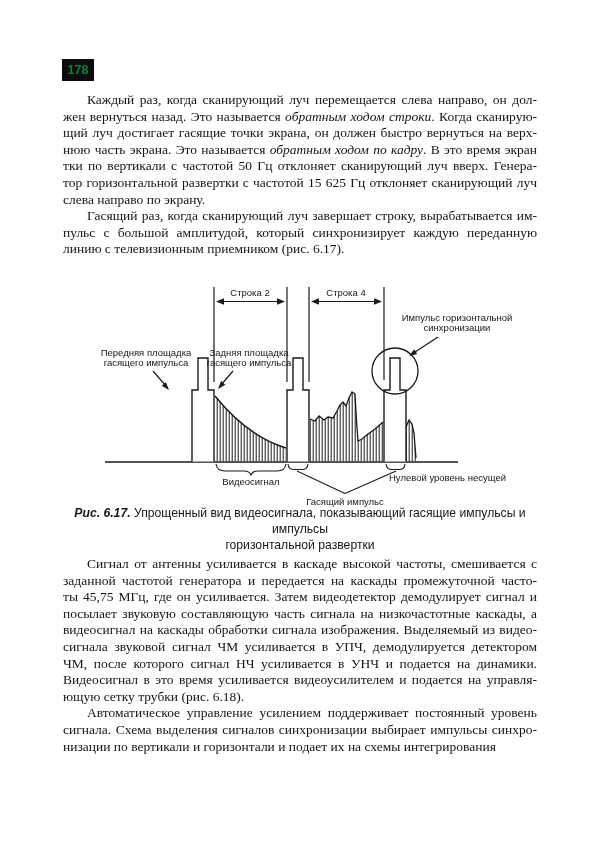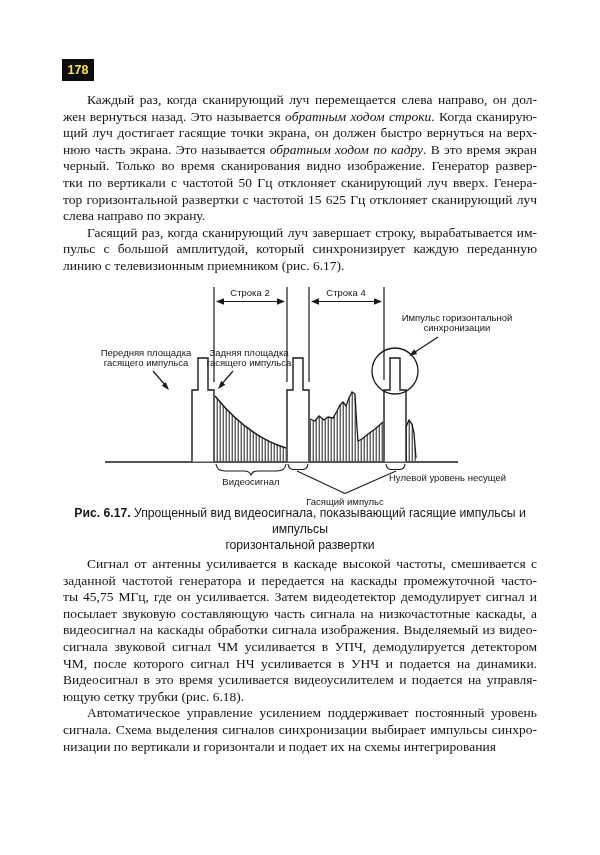--- a/index.html
+++ b/index.html
@@ -3,21 +3,21 @@
 <meta charset="utf-8">
 <style>
   html,body{margin:0;padding:0;background:#ffffff;}
   .page{
     position:relative;width:600px;height:855px;background:#ffffff;overflow:hidden;
     font-family:"Liberation Serif", serif;color:#141414;
   }
   
   .header{position:absolute;top:59px;left:62px;display:flex;align-items:center;}
   .pagenum-box{
-    width:32px;height:22px;background:#0d0d0d;color:#fde047;
+    width:32px;height:22px;background:#0d0d0d;color:#15803d;
     display:flex;align-items:center;justify-content:center;
     font-family:"Liberation Sans", sans-serif;font-weight:bold;font-size:12.5px;
   }
   .chapter-title{
     margin-left:11px;font-family:"Liberation Sans", sans-serif;
     font-weight:bold;font-size:12.2px;color:#111;letter-spacing:0.1px;white-space:nowrap;
   }
   
   .textblock{position:absolute;left:63px;width:474px;}
   .tb-top{top:92px;}
@@ -32,41 +32,40 @@
   .bodyline.last{text-align-last:left;}
   
   .fig-svg{position:absolute;left:60px;top:280px;width:480px;height:232px;}
   .fig-svg text{
     font-family:"Liberation Sans", sans-serif;font-size:9.5px;fill:#161616;
   }
   .caption{
     position:absolute;left:60px;top:506px;width:480px;text-align:center;
     font-family:"Liberation Sans", sans-serif;font-size:12.2px;line-height:15.8px;color:#161616;
   }
-  .caption b{font-weight:bold;}
+  .caption b{font-weight:bold;font-style:italic;}
   svg .stroke{stroke:#1a1a1a;fill:none;}
 </style>
 </head>
 <body>
 
 <div class="page">
 
   <div class="header">
     <div class="pagenum-box">
       <span>178</span>
     </div>
   </div>
 
   <div class="textblock tb-top" id="block-top">
       <div class="para">
         <div class="bodyline first">Каждый раз, когда сканирующий луч перемещается слева направо, он дол-</div>
         <div class="bodyline">жен вернуться назад. Это называется <i>обратным ходом строки</i>. Когда сканирую-</div>
         <div class="bodyline">щий луч достигает гасящие точки экрана, он должен быстро вернуться на верх-</div>
         <div class="bodyline">нюю часть экрана. Это называется <i>обратным ходом по кадру</i>. В это время экран</div>
-        <div class="bodyline">черный. Только во время сканирования видно изображение. Генератор развер-</div>
         <div class="bodyline">тки по вертикали с частотой 50 Гц отклоняет сканирующий луч вверх. Генера-</div>
         <div class="bodyline">тор горизонтальной развертки с частотой 15 625 Гц отклоняет сканирующий луч</div>
         <div class="bodyline last">слева направо по экрану.</div>
       </div>
       <div class="para">
         <div class="bodyline first">Гасящий раз, когда сканирующий луч завершает строку, вырабатывается им-</div>
         <div class="bodyline">пульс с большой амплитудой, который синхронизирует каждую переданную</div>
         <div class="bodyline last">линию с телевизионным приемником (рис. 6.17).</div>
       </div>
     </div>

